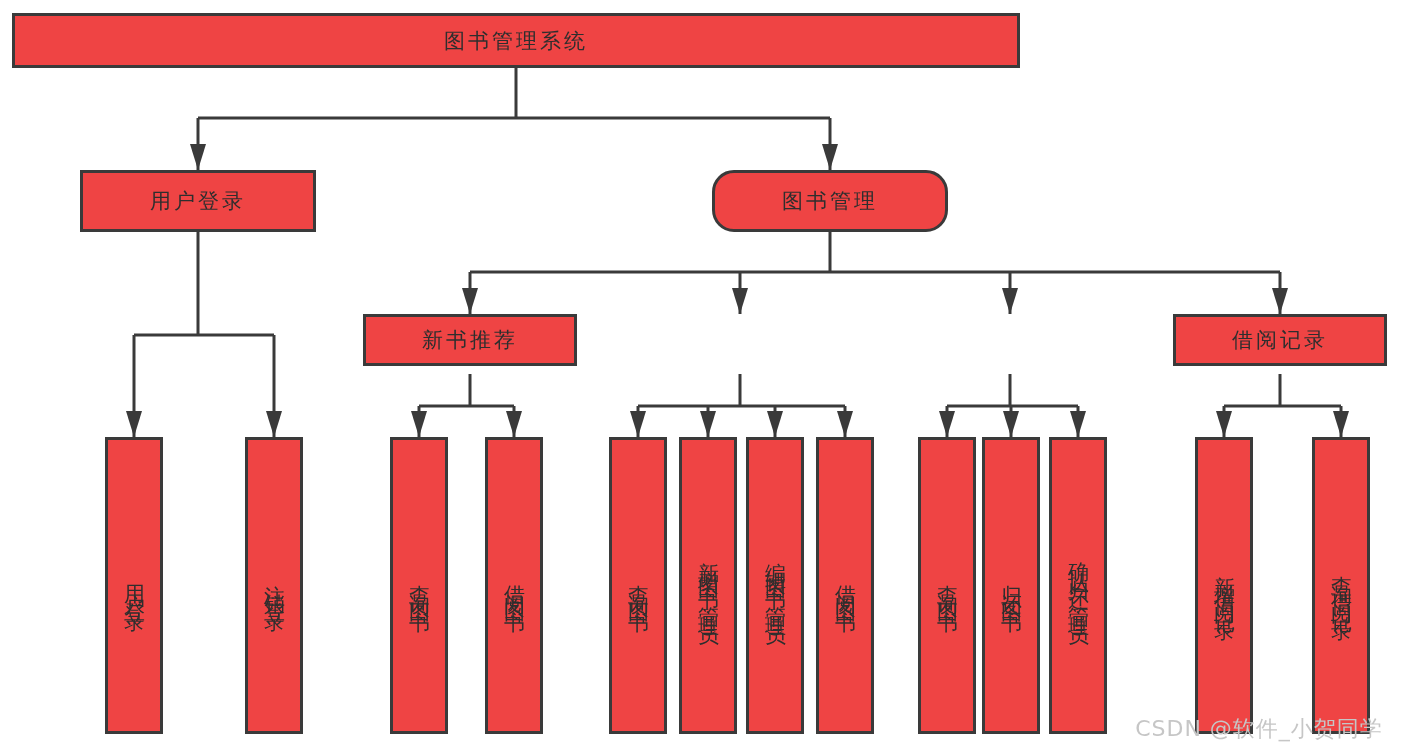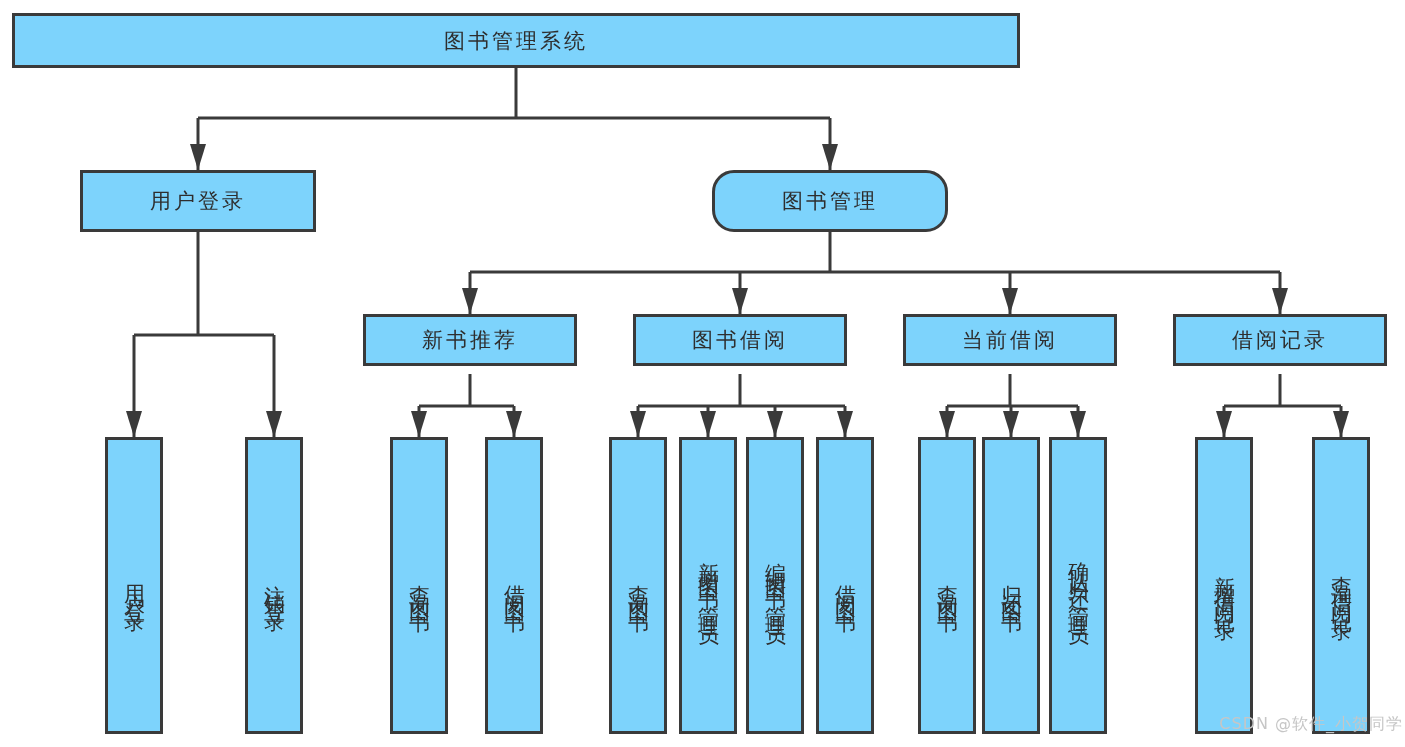--- a/index.html
+++ b/index.html
@@ -12,21 +12,21 @@
     overflow: hidden;
   }
   #connectors {
     position: absolute;
     left: 0; top: 0;
     width: 1405px; height: 747px;
     z-index: 1;
   }
   .box {
     position: absolute;
-    background: #7dd3fc;
+    background: #ef4444;
     border: 3px solid #3a3a3a;
     box-sizing: border-box;
     display: flex;
     align-items: center;
     justify-content: center;
     color: #2e2e2e;
     font-size: 21px;
     letter-spacing: 3px;
     z-index: 2;
   }
@@ -64,22 +64,22 @@
   .leaf-13 { left:1312px; }
 
   .trunk { stroke:#3a3a3a; stroke-width:3; fill:none; }
   .arrowline { stroke:#3a3a3a; stroke-width:3; }
 
   #watermark {
     position: absolute;
     left: 1115px;
     top: 714px;
     width: 288px;
-    text-align: right;
-    font-size: 16px;
+    text-align: center;
+    font-size: 22px;
     color: #c6c6c6;
     letter-spacing: 1px;
     z-index: 3;
     white-space: nowrap;
   }
 </style>
 </head>
 <body>
 
 <div id="canvas">
@@ -125,22 +125,20 @@
     <line class="arrowline" x1="1224" y1="406" x2="1224" y2="437" marker-end="url(#arw)"></line>
     <line class="arrowline" x1="1341" y1="406" x2="1341" y2="437" marker-end="url(#arw)"></line>
   </svg>
 
   <div class="box box-root">图书管理系统</div>
 
   <div class="box box-l2a">用户登录</div>
   <div class="box box-l2b">图书管理</div>
 
   <div class="box box-l3 box-l3a">新书推荐</div>
-  <div class="box box-l3 box-l3b">图书借阅</div>
-  <div class="box box-l3 box-l3c">当前借阅</div>
   <div class="box box-l3 box-l3d">借阅记录</div>
 
   <div class="box leaf leaf-1">
     <span>用户登录</span>
     </div>
   <div class="box leaf leaf-2">
     <span>注销登录</span>
     </div>
 
   <div class="box leaf leaf-3">

